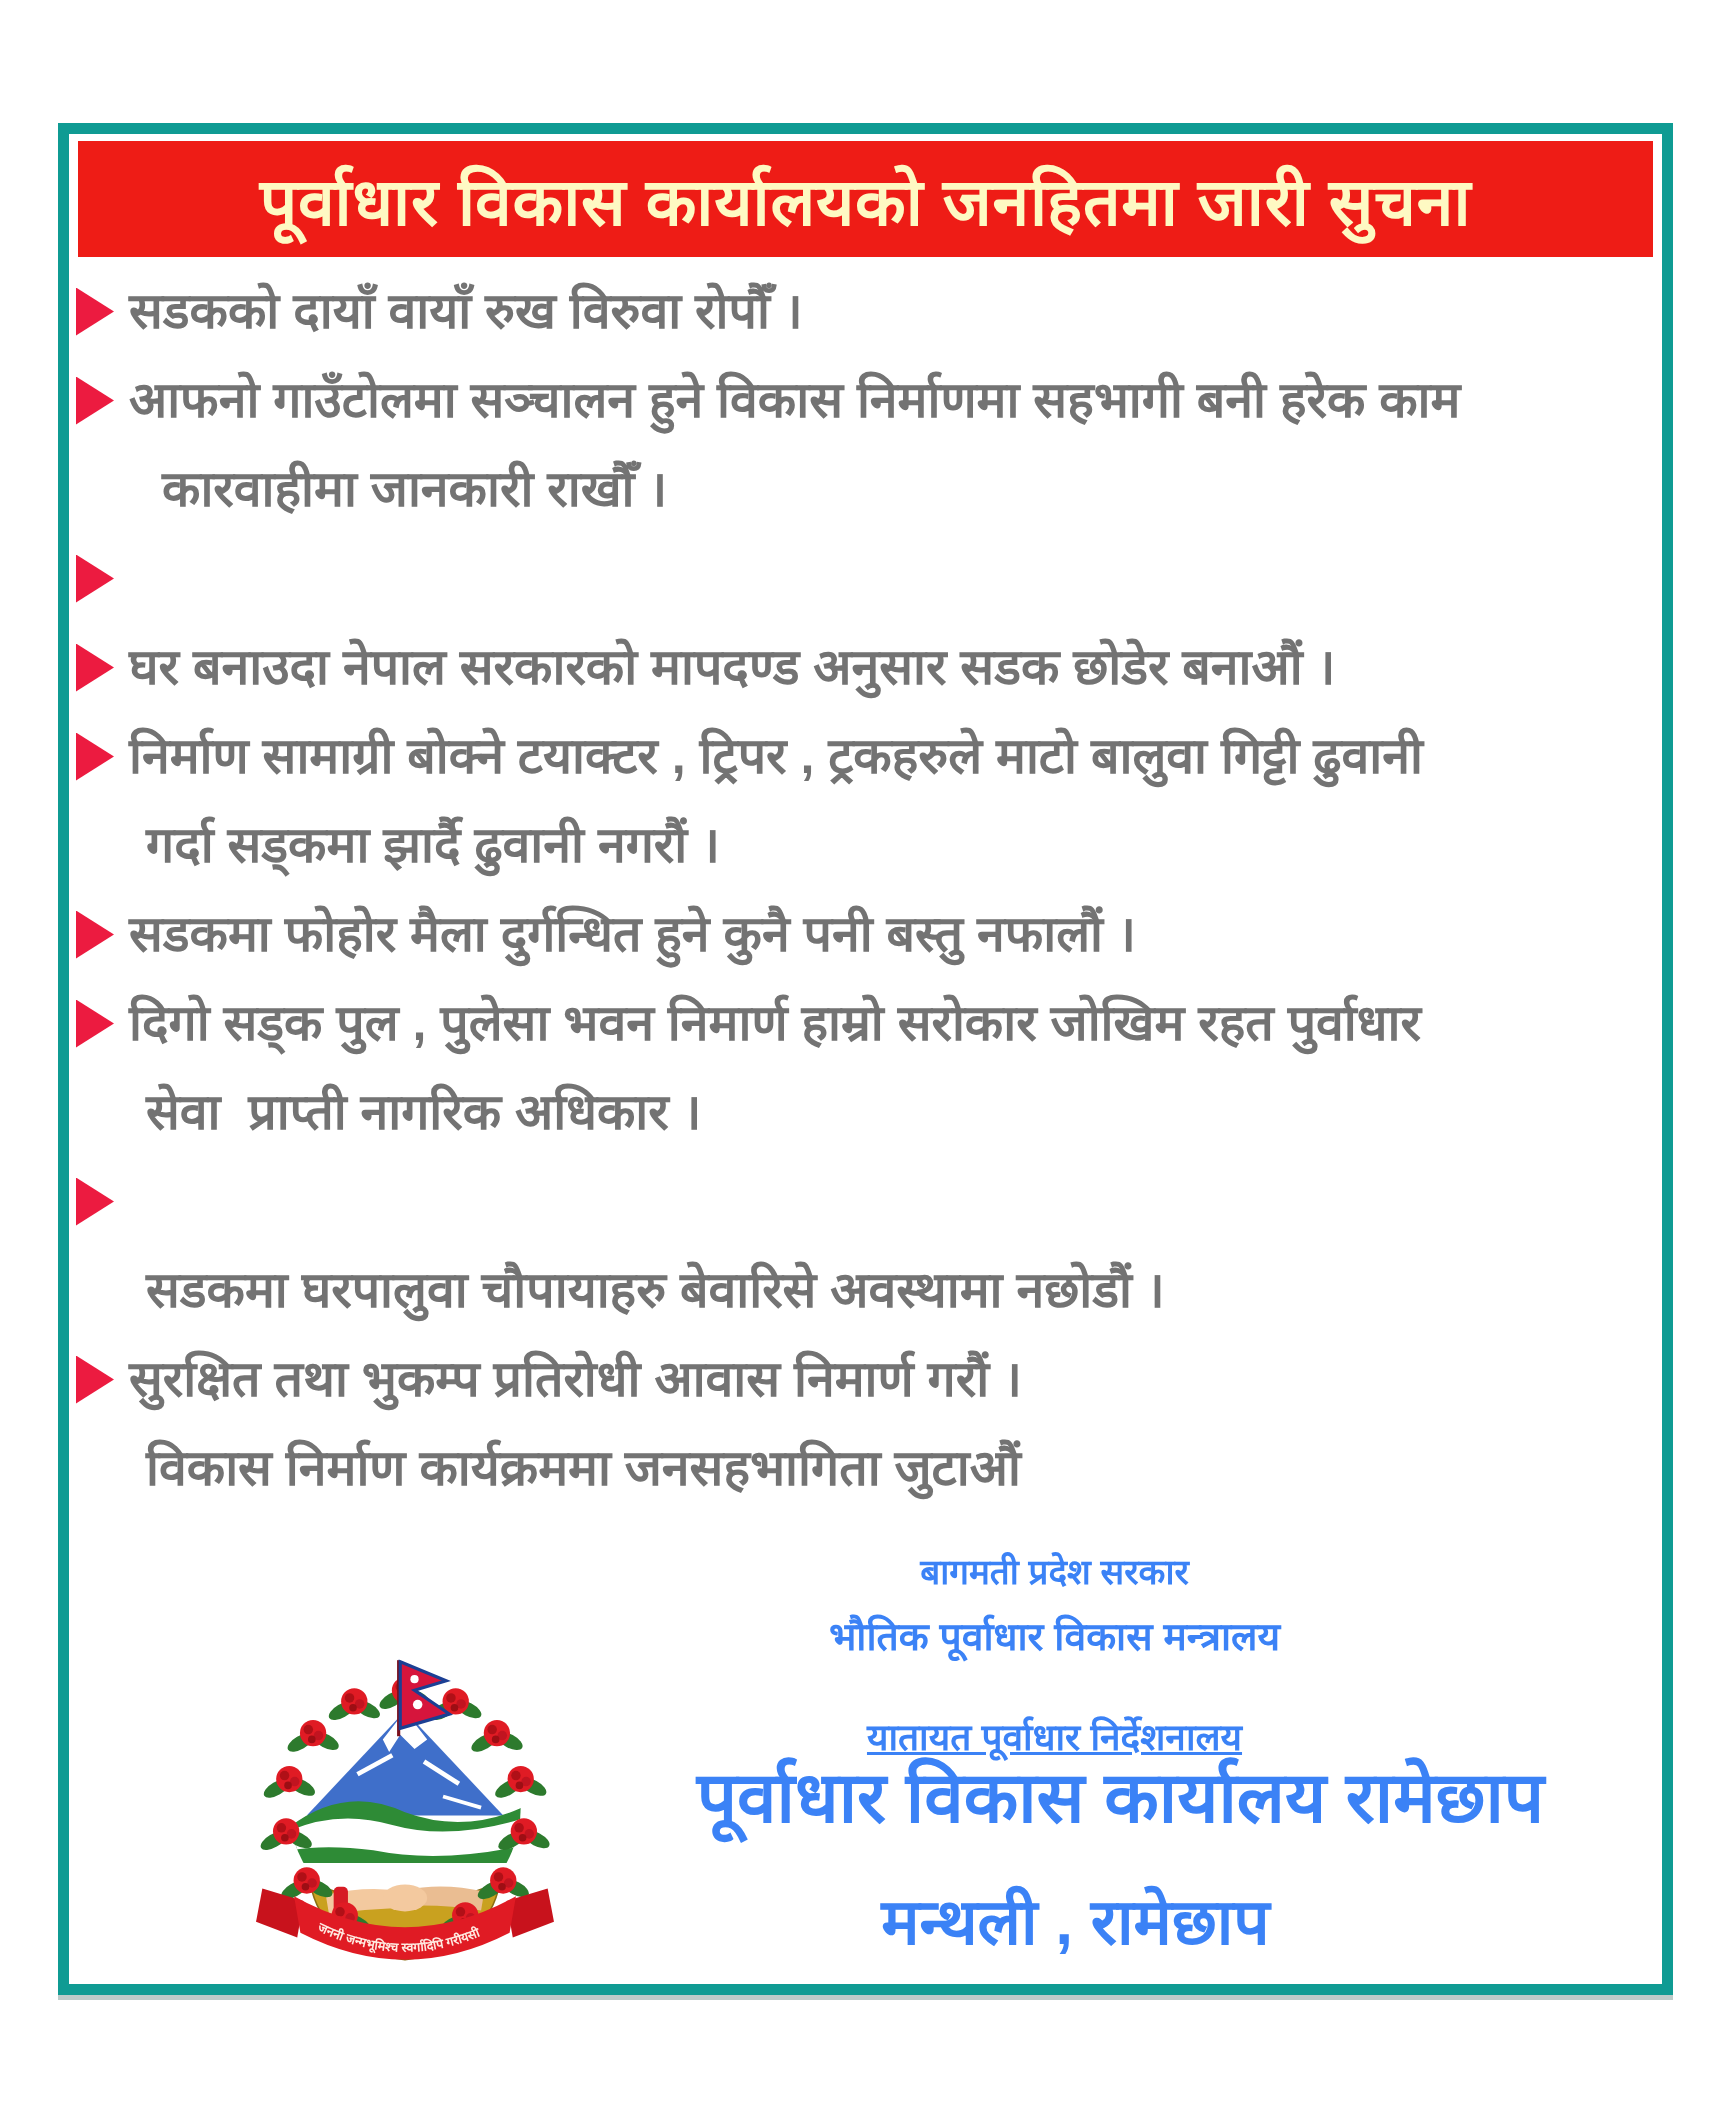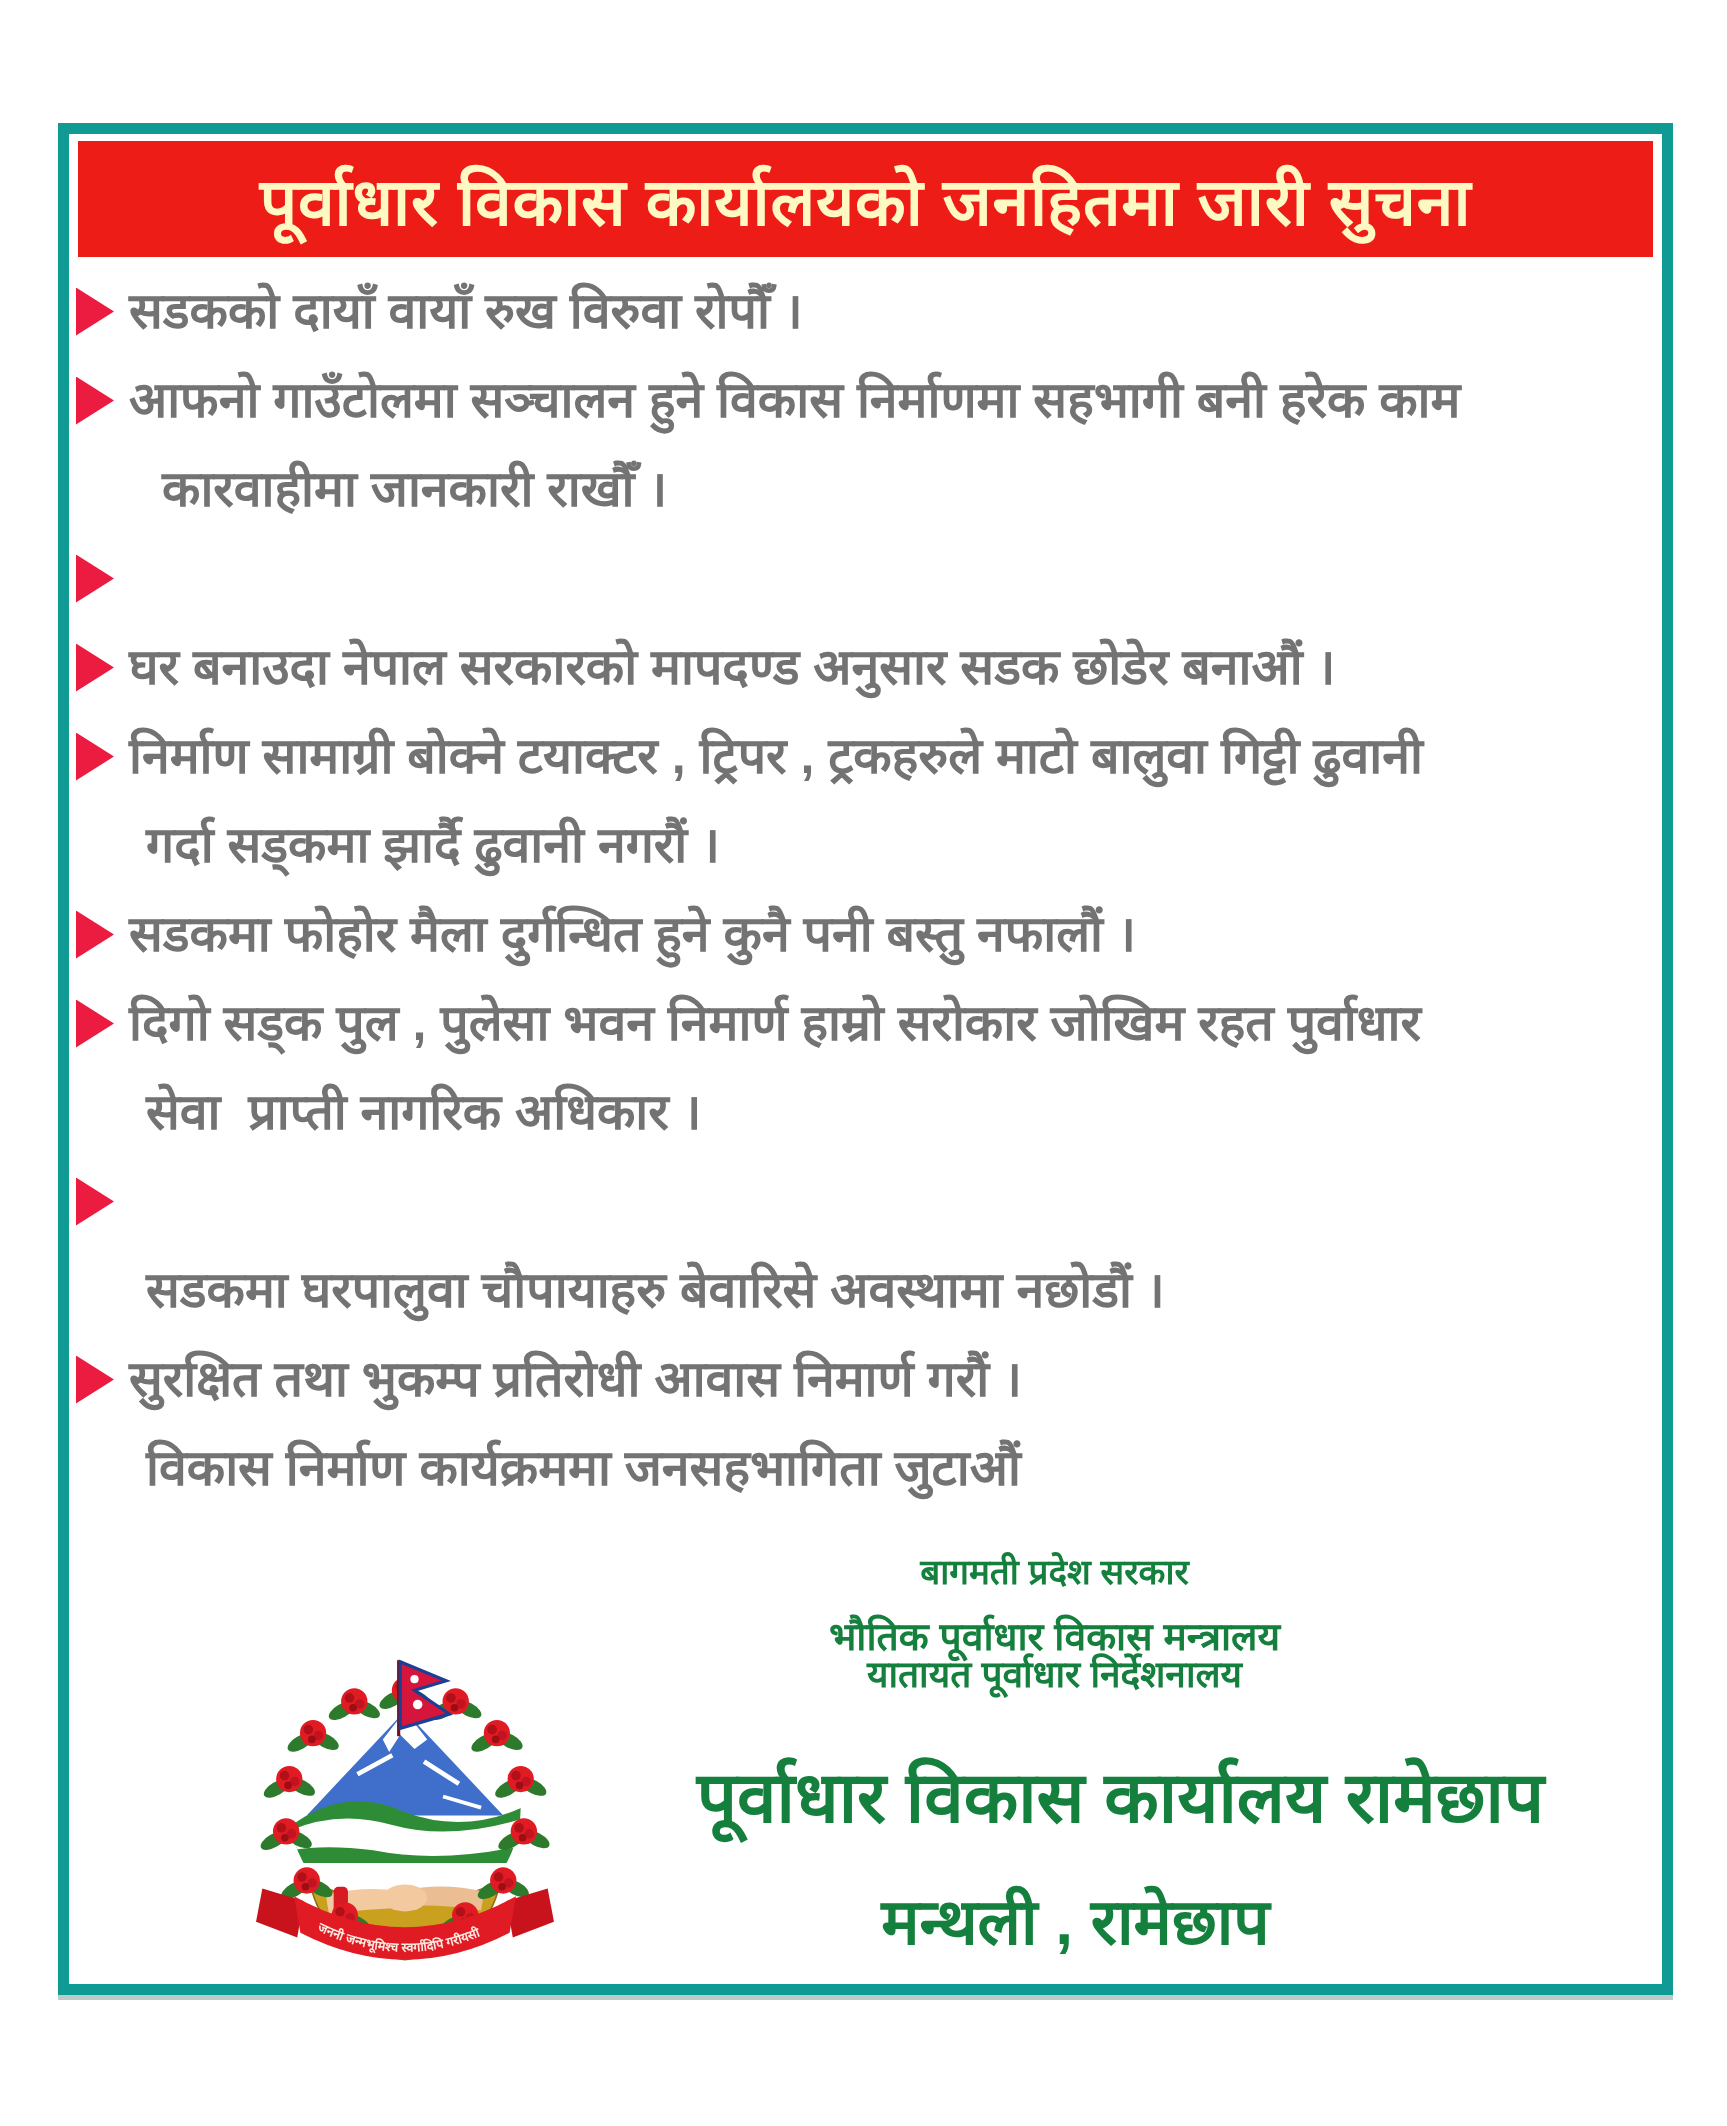--- a/index.html
+++ b/index.html
@@ -33,25 +33,25 @@
     clip-path:polygon(0 0,100% 50%,0 100%);
   }
   .noarrow{padding-left:70px;}
   .noarrow.deep{padding-left:86px;}
   .txt{
     font-size:50px;font-weight:700;color:#737373;white-space:pre-wrap;
     line-height:1.05;
   }
   .footer-line{
     position:absolute;left:440px;width:1229px;text-align:center;
-    font-weight:700;color:#15803d;
+    font-weight:700;color:#3b82f6;
   }
   .f-gov{top:1547px;font-size:35px;}
   .f-ministry{top:1608px;font-size:39px;}
-  .f-directorate{top:1647px;font-size:37px;}
+  .f-directorate{top:1710px;font-size:37px;text-decoration:underline;}
   .f-office{top:1746px;font-size:71px;transform:translateX(66px);white-space:nowrap;}
   .f-address{top:1876px;font-size:64px;transform:translateX(21px);}
   .emblem{
     position:absolute;left:245px;top:1657px;width:320px;height:336px;
   }
 </style>
 </head>
 <body>
 
 <div class="frame"></div>

